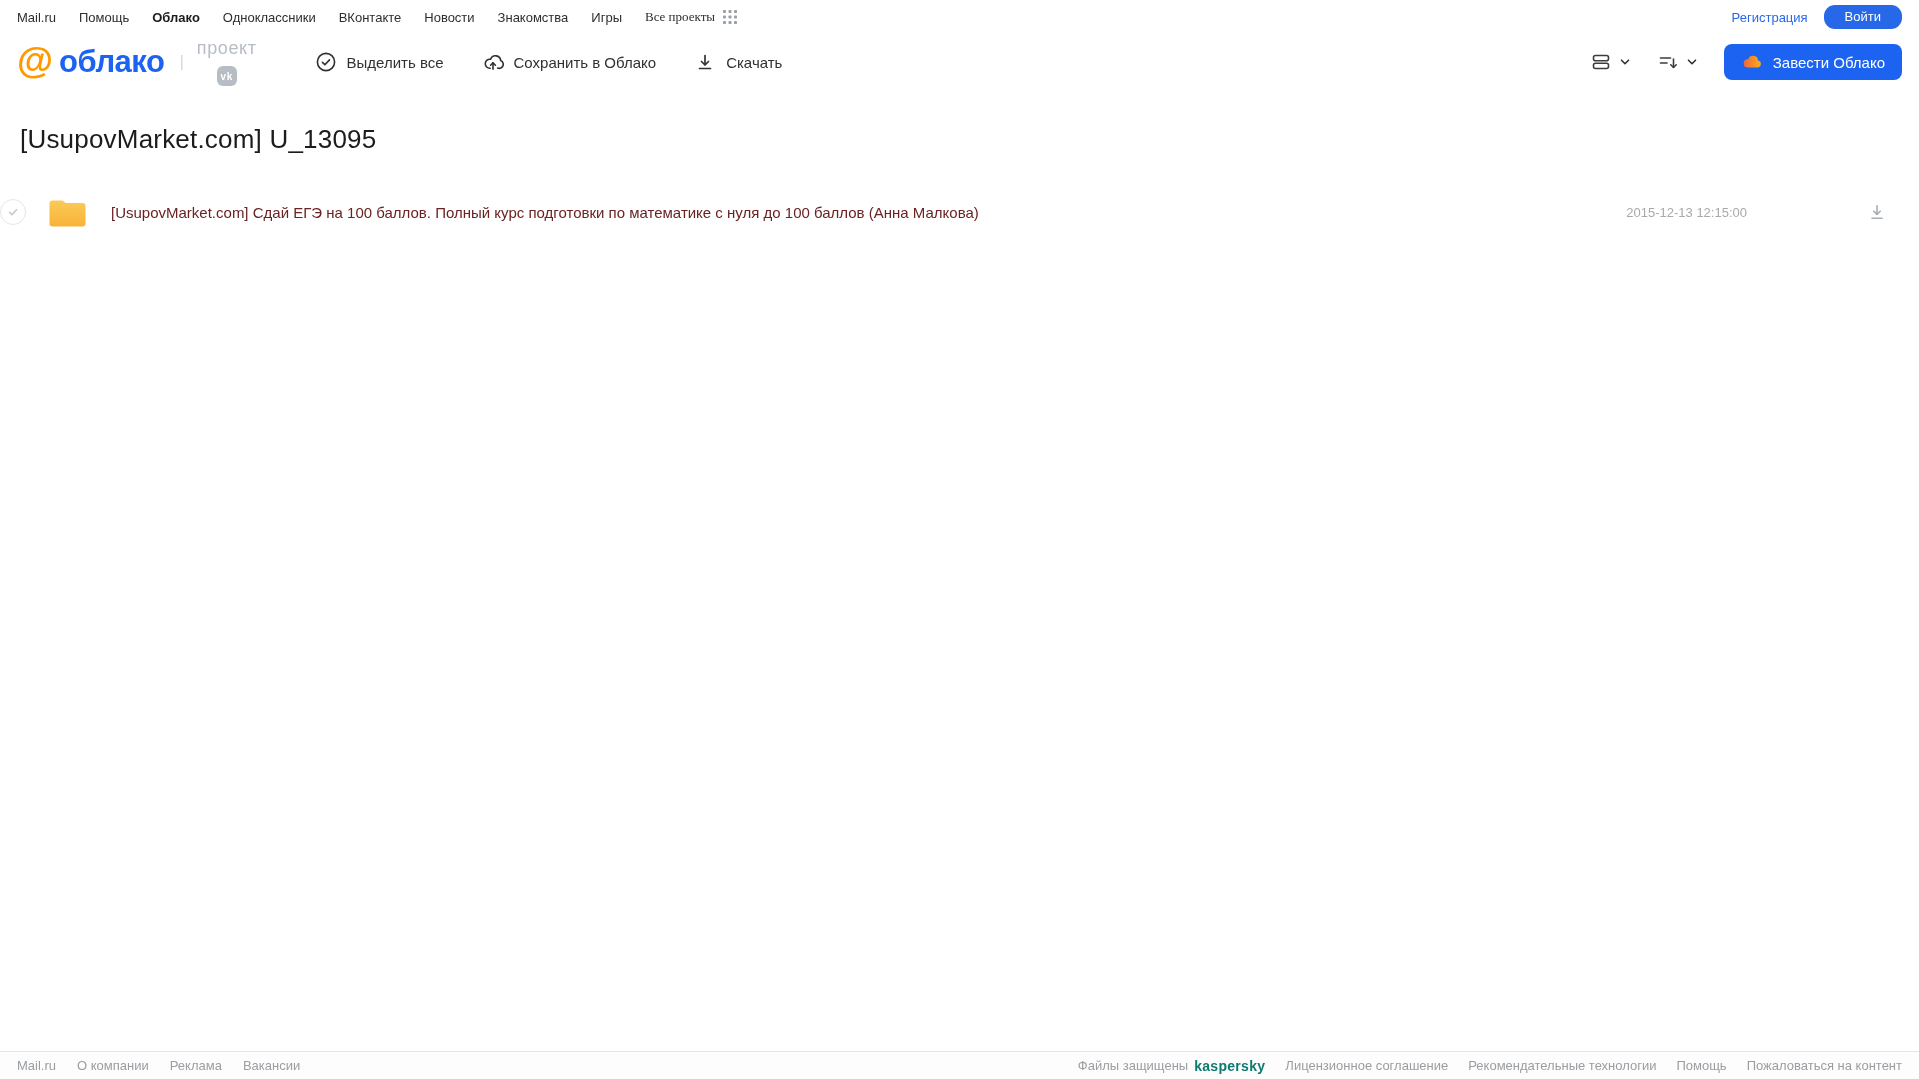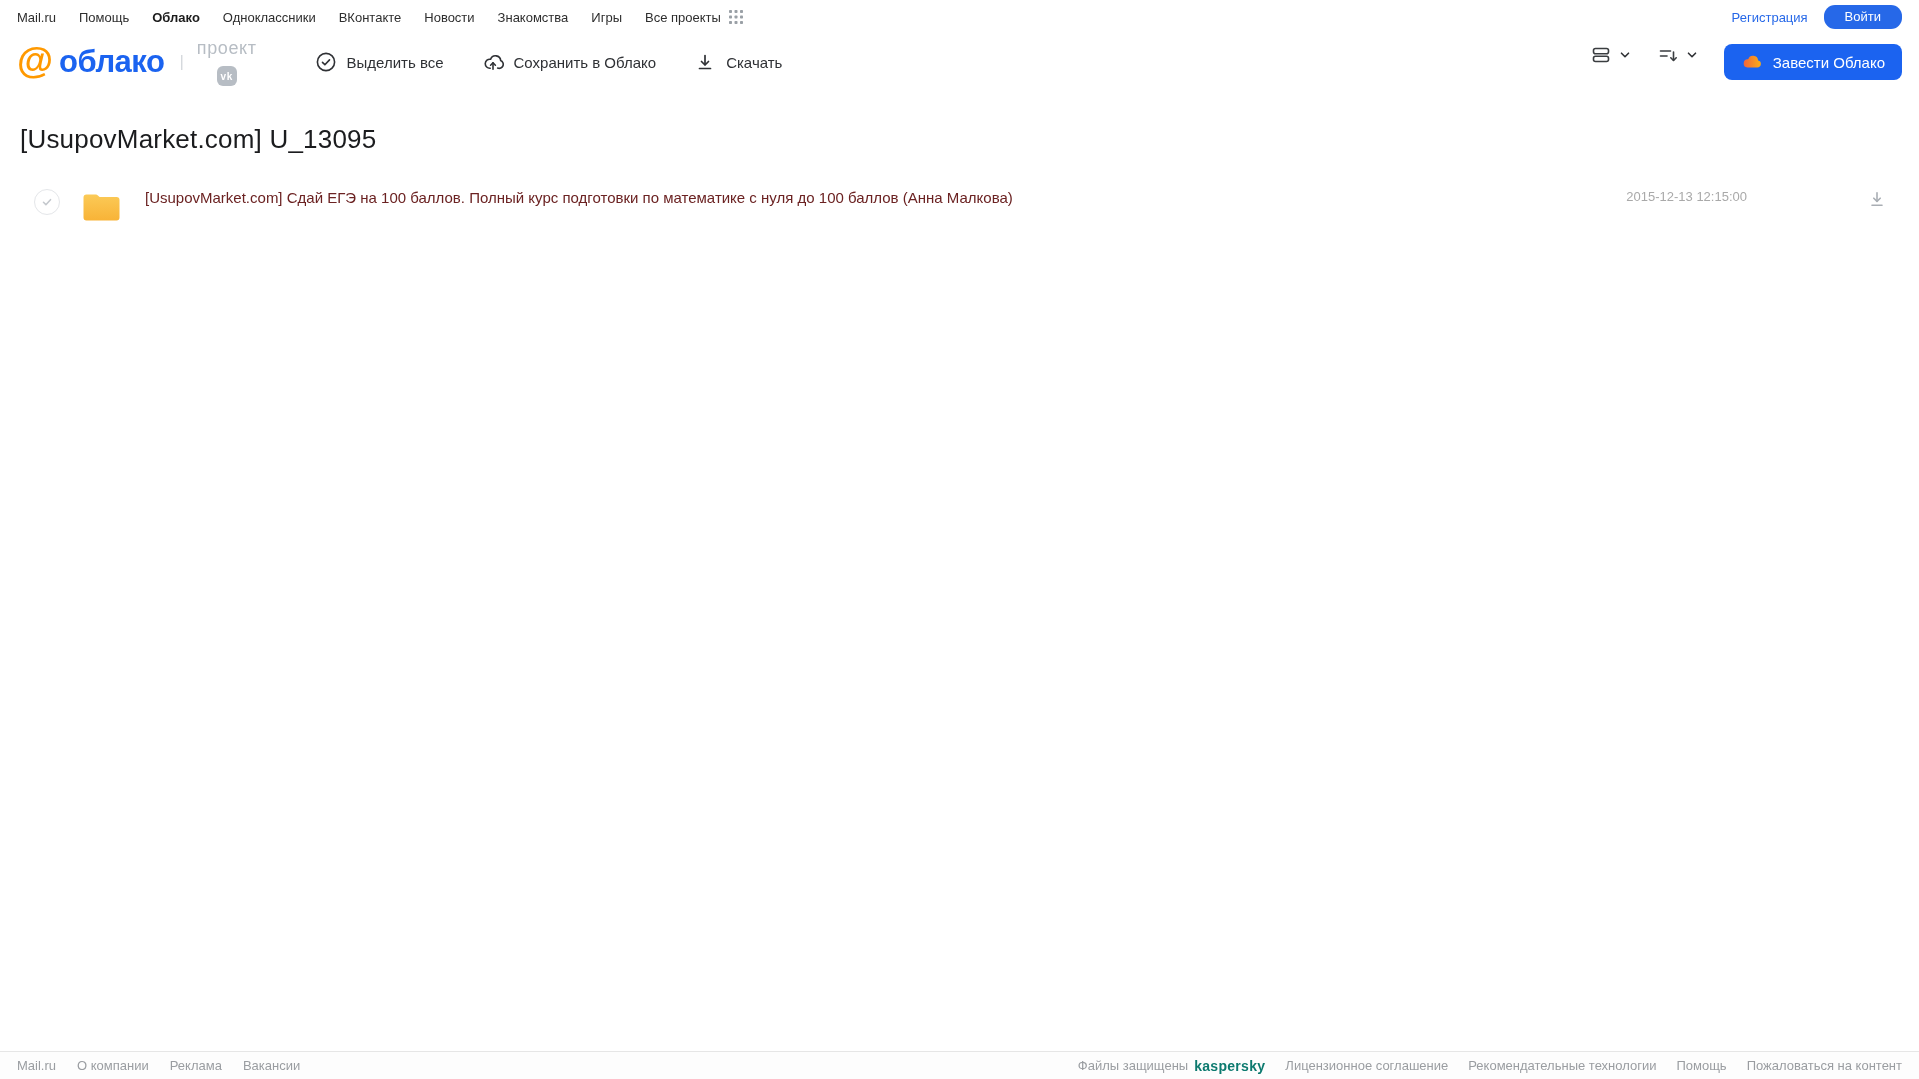--- a/index.html
+++ b/index.html
@@ -7,40 +7,40 @@
   body {
     width:1919px; height:1079px; position:relative; overflow:hidden;
     background:#ffffff; font-family:"Liberation Sans", sans-serif;
     -webkit-font-smoothing:antialiased;
   }
   
   .topnav { display:flex; align-items:center; height:34px; padding:0 17px; font-size:13px; color:#2e2e2e; }
   .tn-left { display:flex; align-items:center; gap:23px; }
   .tn-link { cursor:pointer; white-space:nowrap; }
   .tn-link.active { font-weight:bold; color:#1c1c1c; }
-  .tn-projects { display:flex; align-items:center; gap:8px; cursor:pointer; }
+  .tn-projects { display:flex; align-items:center; gap:8px; cursor:pointer;font-family:Liberation Serif, serif; }
   .tn-right { margin-left:auto; display:flex; align-items:center; gap:16px; }
   .tn-registration { color:#2668e8; cursor:pointer; }
   .tn-login { background:#2668e8; color:#fff; border-radius:11px; padding:5px 21px 6px; font-size:13px; cursor:pointer; line-height:1; }
   
   .appbar { display:flex; align-items:center; height:56px; padding:0 17px 0 17px; }
   .logo { display:flex; align-items:center; cursor:pointer; }
   .logo-at { color:#ff9900; font-size:37px; font-weight:bold; line-height:1; margin-top:-3px; }
   .logo-word { color:#1b63f0; font-size:31px; font-weight:bold; margin-left:6px; letter-spacing:-0.5px; }
   .logo-divider { color:#d5d9dd; margin:0 13px 0 15px; font-size:17px; }
   .project { display:flex; align-items:center; gap:7px; color:#b7bdc4; font-size:18px; letter-spacing:0.6px;flex-direction:column; }
   .vk-badge { width:20px; height:20px; background:#b7bdc4; border-radius:6px; color:#fff; font-size:10px; font-weight:bold; display:flex; align-items:center; justify-content:center; }
   .toolbar { display:flex; align-items:center; gap:38px; margin-left:58px; }
   .tb-btn { display:flex; align-items:center; gap:10px; font-size:15px; color:#2f3135; cursor:pointer; white-space:nowrap; }
-  .appbar-right { margin-left:auto; display:flex; align-items:flex-start; gap:26px; }
+  .appbar-right { margin-left:auto; display:flex; align-items:center; gap:26px; }
   .icon-dd { display:flex; align-items:center; gap:7px; cursor:pointer; }
   .get-cloud-btn { display:flex; align-items:center; gap:10px; background:#1b63f0; color:#fff; font-size:15px; height:36px; padding:0 17px; border-radius:8px; cursor:pointer; white-space:nowrap; }
   
   .page-title { font-size:26px; font-weight:500; color:#1b1c1e; margin:34px 0 0 20px; letter-spacing:0.2px; }
-  .file-row { display:flex; align-items:flex-start; margin-top:34px; height:46px; padding-left:34px; }
+  .file-row { display:flex; align-items:center; margin-top:34px; height:46px; }
   .row-check { width:26px; height:26px; min-width:26px; border:1.5px solid #e4e6e9; border-radius:50%; display:flex; align-items:center; justify-content:center; background:#fff; cursor:pointer; }
   .folder-icon { margin-left:21px; display:flex; cursor:pointer; }
   .file-name { margin-left:23px; font-size:15px; color:#6b2222; flex:1; cursor:pointer; white-space:nowrap; overflow:hidden; text-overflow:ellipsis; }
   .file-date { font-size:13px; color:#a9a9a9; margin-right:120px; white-space:nowrap; }
   .row-dl { margin-right:32px; cursor:pointer; display:flex; }
   
   .footer { position:absolute; left:0; right:0; bottom:0; height:28px; border-top:1px solid #e6e6e6; background:#fdfdfd; display:flex; align-items:center; padding:0 17px; font-size:13px; color:#9a9da1; }
   .footer-left { display:flex; align-items:center; gap:21px; }
   .footer-right { margin-left:auto; display:flex; align-items:center; gap:20px; }
   .f-link { cursor:pointer; white-space:nowrap; }

